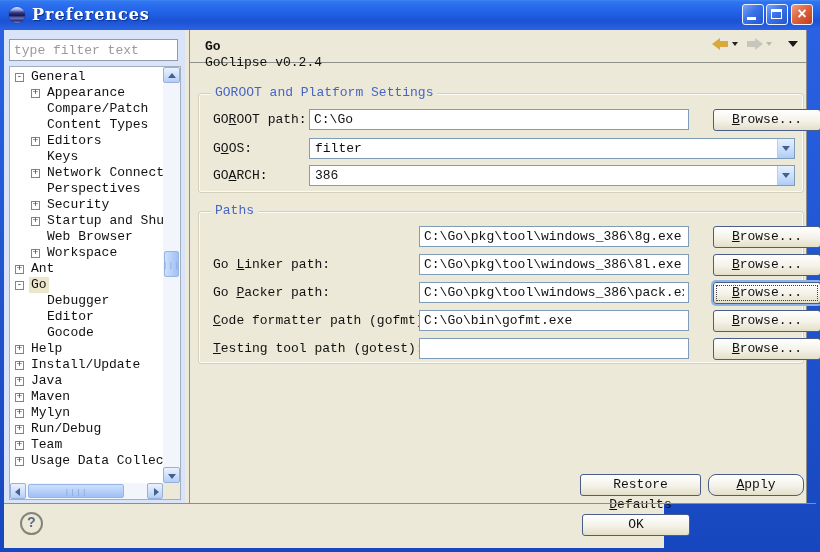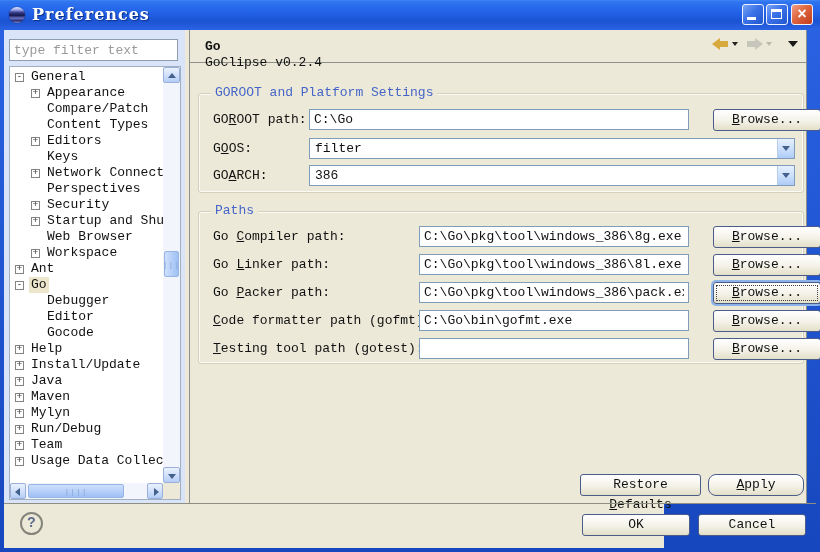--- a/index.html
+++ b/index.html
@@ -313,21 +313,20 @@
           <span class="cval">386</span>
           <div class="cbtn">
               <div class="tri tri-down"></div>
             </div>
         </div>
       </div>
 
       <div class="groupbox group2">
         <div class="group-title">Paths</div>
 
-        <div class="flabel" style="top:14px;"><span>Go </span><span class="mn">C</span><span>ompiler path:</span></div>
         <input class="txtfield" style="left: 220px; top: 14px; width: 270px;" type="text" value="C:\Go\pkg\tool\windows_386\8g.exe">
         <div class="pushbtn browse-col" style="top:14px;"><span></span><span class="mn">B</span><span>rowse...</span></div>
 
         <div class="flabel" style="top:42px;"><span>Go </span><span class="mn">L</span><span>inker path:</span></div>
         <input class="txtfield" style="left: 220px; top: 42px; width: 270px;" type="text" value="C:\Go\pkg\tool\windows_386\8l.exe">
         <div class="pushbtn browse-col" style="top:42px;"><span></span><span class="mn">B</span><span>rowse...</span></div>
 
         <div class="flabel" style="top:70px;"><span>Go </span><span class="mn">P</span><span>acker path:</span></div>
         <input class="txtfield" style="left: 220px; top: 70px; width: 270px;" type="text" value="C:\Go\pkg\tool\windows_386\pack.exe">
         <div class="pushbtn browse-col focused" style="top:70px;"><span></span><span class="mn">B</span><span>rowse...</span></div>
@@ -341,16 +340,15 @@
         <div class="pushbtn browse-col" style="top:126px;"><span></span><span class="mn">B</span><span>rowse...</span></div>
       </div>
 
       <div class="pushbtn restore-btn"><span>Restore </span><span class="mn">D</span><span>efaults</span></div>
       <div class="pushbtn apply-btn"><span></span><span class="mn">A</span><span>pply</span></div>
     </div>
 
     <div class="footer-sep"></div>
     <div class="help-btn"><span>?</span></div>
     <div class="pushbtn ok-btn">OK</div>
-    <div class="pushbtn cancel-btn">Cancel</div>
 
   </div>
 </div>
 
 </body></html>

